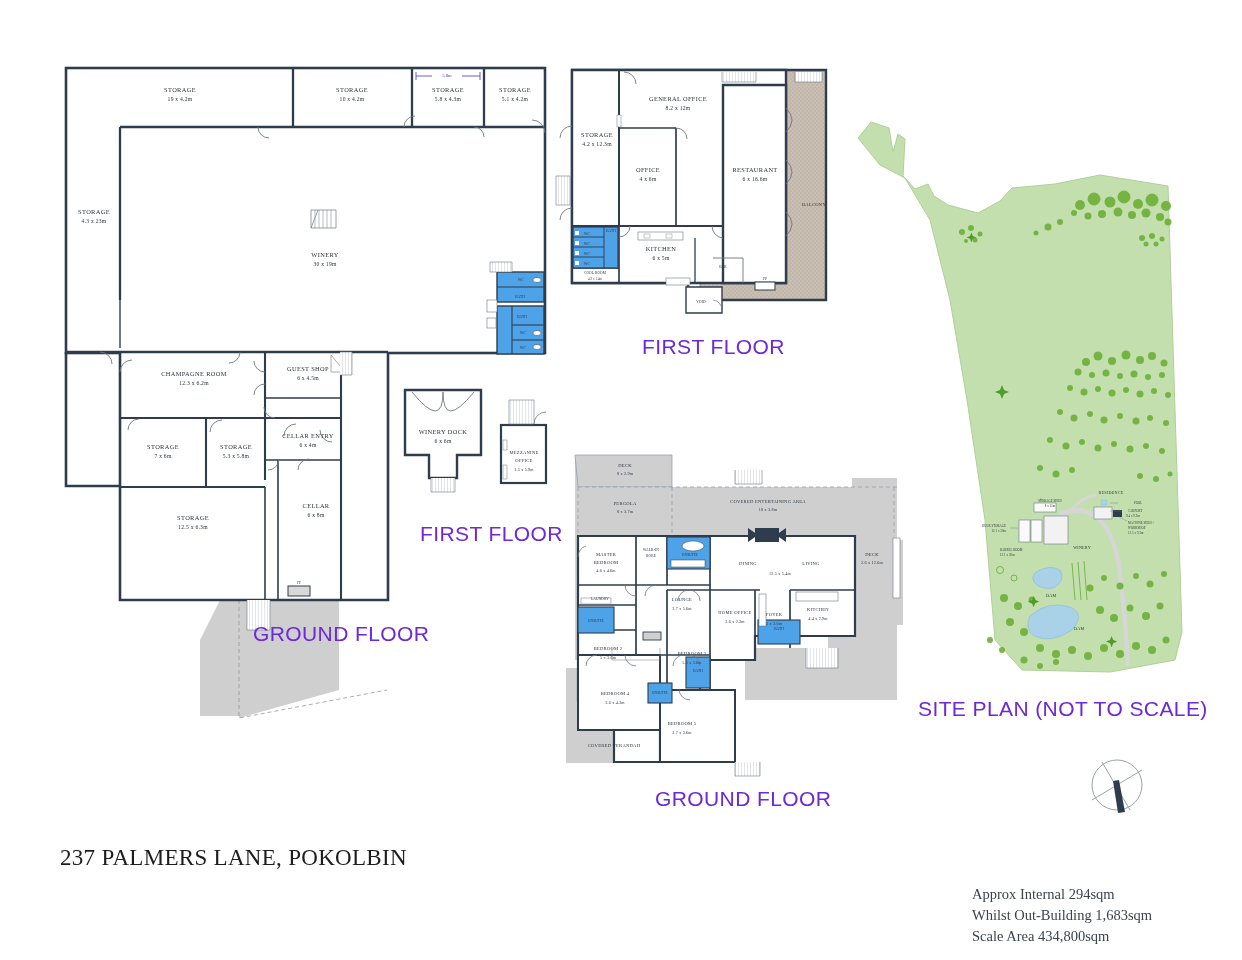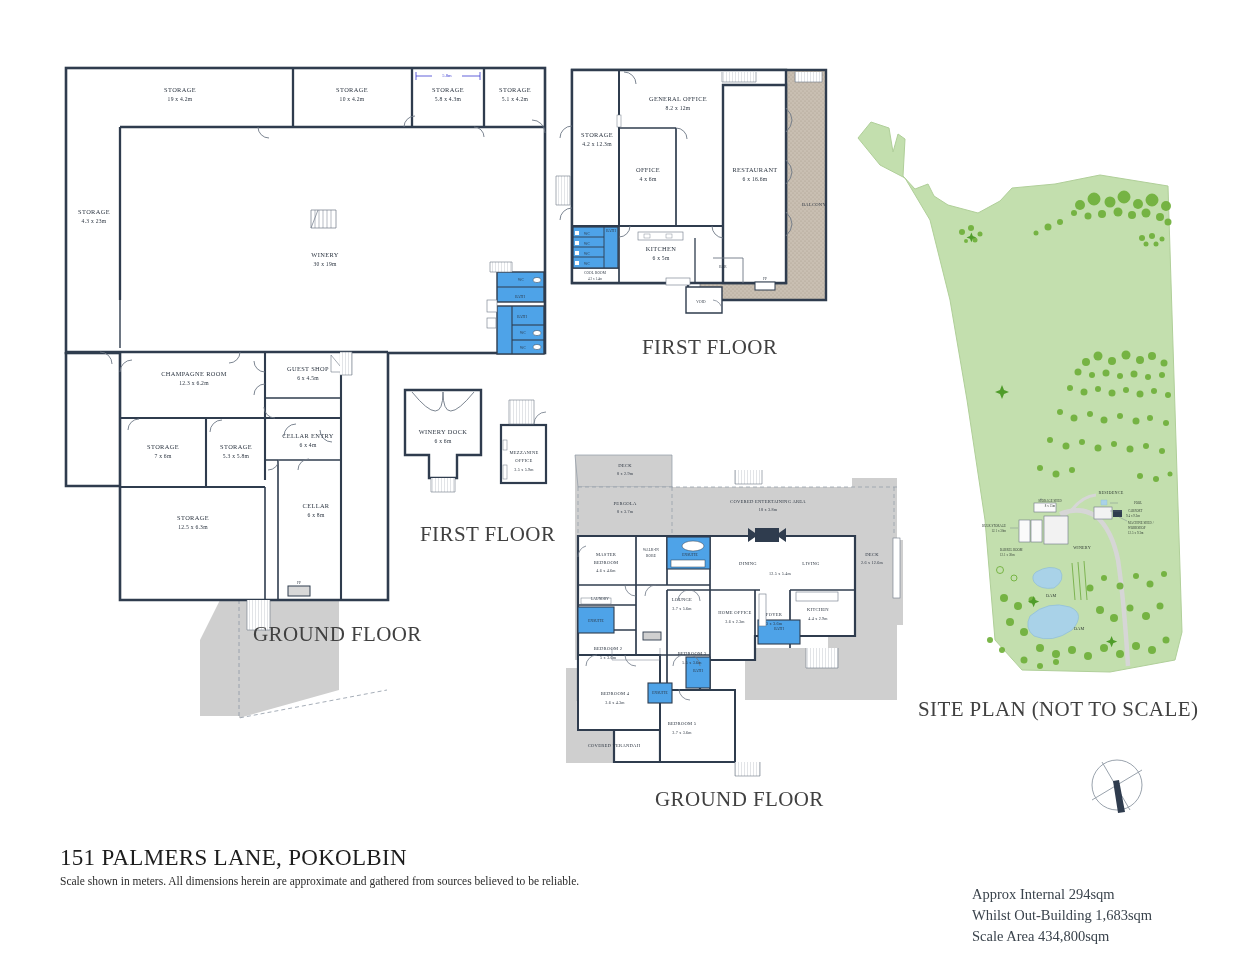--- a/index.html
+++ b/index.html
@@ -1,20 +1,20 @@
 <!DOCTYPE html>
 <html><head>
 <meta charset="utf-8">
 <style>
   html,body{margin:0;padding:0;background:#ffffff;}
   body{width:1242px;height:960px;position:relative;overflow:hidden;
        font-family:"Liberation Serif",serif;color:#2b3440;}
   .stage{position:absolute;inset:0;}
   svg.plan{position:absolute;left:0;top:0;width:1242px;height:960px;}
-  .ttl{position:absolute;font-family:Liberation Serif, serif;color:#404040;
+  .ttl{position:absolute;font-family:Liberation Sans, sans-serif;color:#6d28d9;
        letter-spacing:.4px;white-space:nowrap;}
   #floor-title-gf-winery{left:253px;top:622px;font-size:21px;}
   #floor-title-ff-dock{left:420px;top:522px;font-size:21px;}
   #floor-title-ff-main{left:642px;top:335px;font-size:21px;}
   #floor-title-gf-res{left:655px;top:787px;font-size:21px;}
   #site-title{left:918px;top:697px;font-size:21px;}
   #addr{position:absolute;left:60px;top:845px;font-size:23px;letter-spacing:.3px;color:#1d1d1d;}
   #disc{position:absolute;left:60px;top:873px;font-size:11.5px;line-height:16px;color:#2b2b2b;}
   #areas{position:absolute;left:972px;top:884px;font-size:14.5px;line-height:21px;color:#3a434c;}
   .rm{font-family:"Liberation Serif",serif;fill:#2b3440;text-anchor:middle;}
@@ -550,23 +550,22 @@
     <path d="M1119,780 L1125,812 L1118,813 L1113,781 Z" fill="#2f3c4e"></path>
   </g>
 </svg>
 
 <div class="ttl" id="floor-title-gf-winery">GROUND FLOOR</div>
 <div class="ttl" id="floor-title-ff-dock">FIRST FLOOR</div>
 <div class="ttl" id="floor-title-ff-main">FIRST FLOOR</div>
 <div class="ttl" id="floor-title-gf-res">GROUND FLOOR</div>
 <div class="ttl" id="site-title">SITE PLAN (NOT TO SCALE)</div>
 
-<div id="addr">151 PALMERS LANE, POKOLBIN</div>
+<div id="addr">237 PALMERS LANE, POKOLBIN</div>
 <div id="disc">
-  <div>Scale shown in meters. All dimensions herein are approximate and gathered from sources believed to be  reliable.</div>
 </div>
 <div id="areas">
   <div>Approx Internal 294sqm</div>
   <div>Whilst Out-Building 1,683sqm</div>
   <div>Scale Area 434,800sqm</div>
 </div>
 
 </div>
 
 </body></html>

